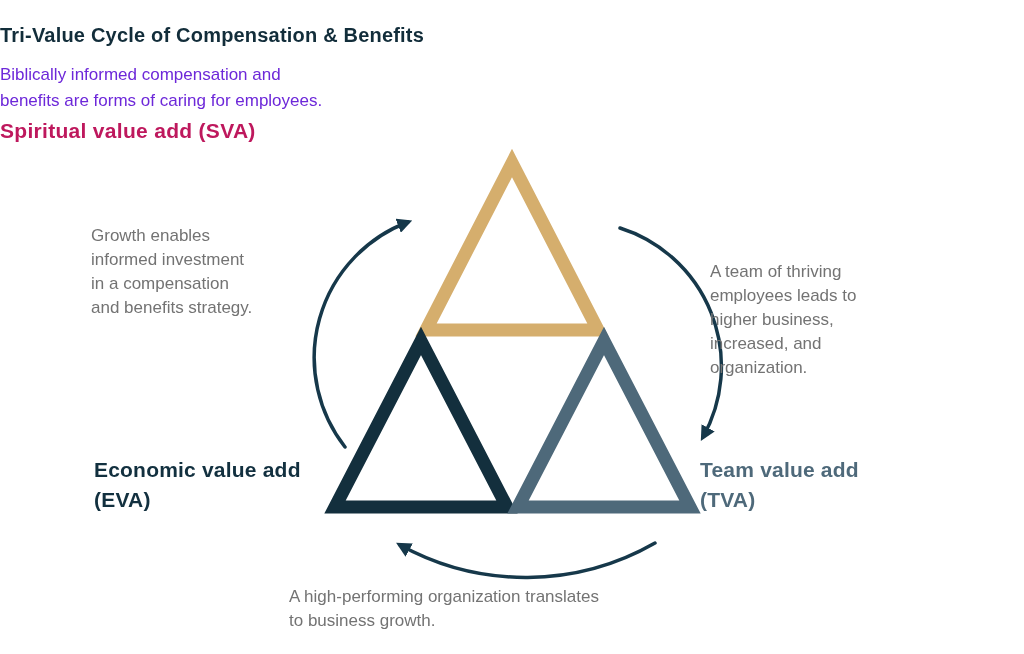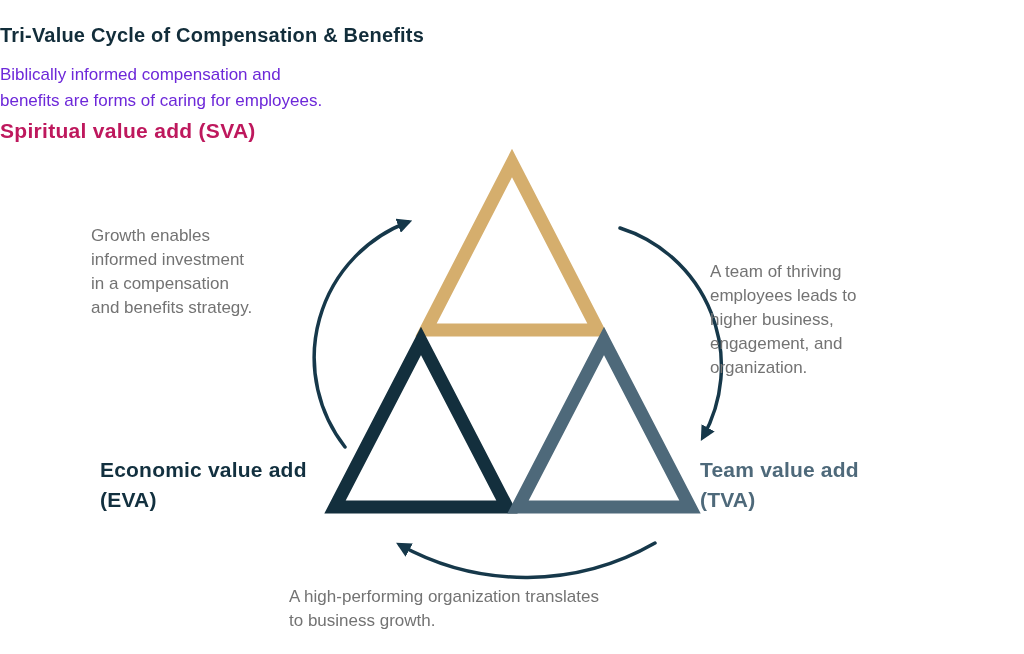--- a/index.html
+++ b/index.html
@@ -31,21 +31,21 @@
   .annotation {
     font-size: 17px; color: #737373; line-height: 24px;
   }
   .left-note  { left: 91px;  top: 224px; width: 240px; }
   .right-note { left: 710px; top: 224px; width: 210px; margin-top: 36px; }
   .bottom-note{ left: 289px; top: 585px; width: 464px; }
 
   .node-label {
     font-size: 21px; font-weight: 700; line-height: 30px; letter-spacing: 0.2px;
   }
-  .eva-label { left: 100px;  top: 455px; width: 265px; color: #12303f; }
+  .eva-label { left: 94px;  top: 455px; width: 265px; color: #12303f; }
   .tva-label { left: 700px; top: 455px; width: 235px; color: #4e697a; }
 
   .diagram-svg { position: absolute; left: 0; top: 0; width: 1024px; height: 654px; }
 </style>
 </head>
 <body>
 
 <div class="page">
 
   <svg class="diagram-svg" viewBox="0 0 1024 654">
@@ -87,21 +87,21 @@
     <div>Growth enables</div>
     <div>informed investment</div>
     <div>in a compensation</div>
     <div>and benefits strategy.</div>
   </div>
 
   <div class="abs center annotation right-note">
     <div>A team of thriving</div>
     <div>employees leads to</div>
     <div>higher business,</div>
-    <div>engagement, and</div>
+    <div>increased, and</div>
     <div>organization.</div>
   </div>
 
   <div class="abs center annotation bottom-note">
     <div>A high-performing organization translates</div>
     <div>to business growth.</div>
   </div>
 
 </div>
 

